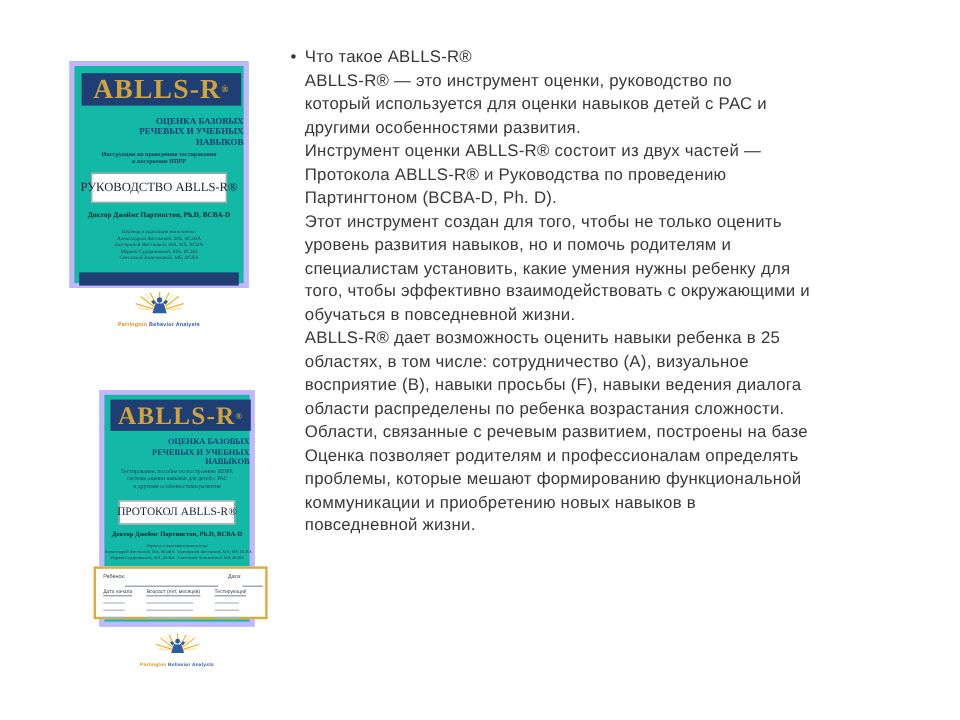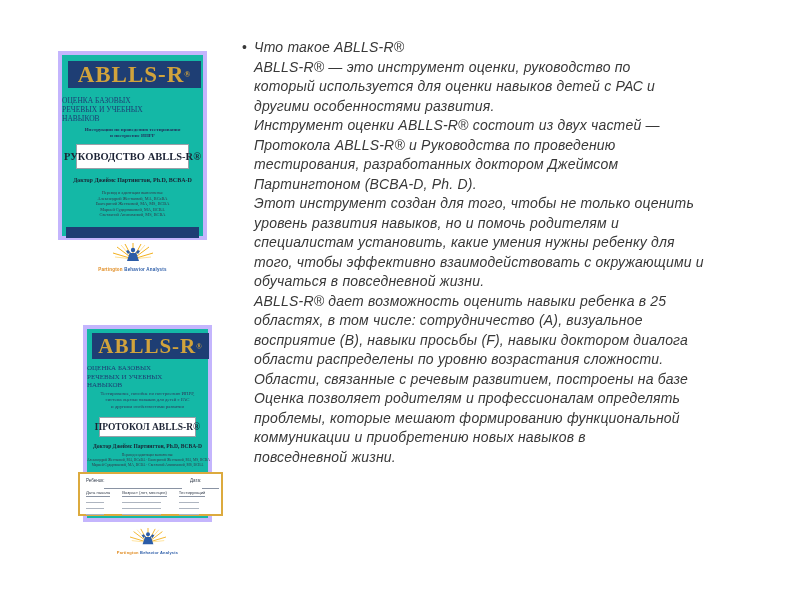--- a/index.html
+++ b/index.html
@@ -16,27 +16,27 @@
     position: absolute; left: 0; top: 0; width: 100%; height: 100%;
     border: 4px solid #c4b5fd; background: #14b8a6;
     font-family: "Liberation Serif", serif;
   }
   .banner {
     position: absolute; background: #1e3e74; color: #d1a33c;
     display: flex; align-items: center; justify-content: center;
     font-family: "Liberation Serif", serif; font-weight: bold;
   }
   .banner .reg { font-size: 0.35em; vertical-align: top; line-height: 1; margin-top: 2px; }
-  .cov-subtitle { position: absolute; width: 100%; text-align: left; color: #1e3e74; font-weight: normal; }
+  .cov-subtitle { position: absolute; width: 100%; text-align: right; color: #1e3e74; font-weight: bold; }
   .cov-subtitle div { white-space: nowrap; }
   .cov-instr { position: absolute; width: 100%; text-align: center; color: #22355e; font-weight: bold; }
   .cov-box {
     position: absolute; border: 1px solid #9aa0a8; background: #fff;
     display: flex; align-items: center; justify-content: center;
-    color: #1b2233; font-weight: bold; font-family: "Liberation Serif", serif;
+    color: #1b2233; font-weight: normal; font-family: "Liberation Serif", serif;
     white-space: nowrap;
   }
   .cov-author { position: absolute; width: 100%; text-align: center; color: #1b2233; font-weight: bold; }
   .cov-credits { position: absolute; width: 100%; text-align: center; color: #33394a; }
   .cov-credits div { white-space: nowrap; }
   .navy-bar { position: absolute; background: #1e3e74; }
 
   
   .logo-wrap { position: absolute; width: 100%; text-align: center; }
   .logo-text { font-size: 4.5px; font-weight: bold; letter-spacing: 0.2px; }
@@ -56,21 +56,21 @@
   .form-col .hdr { border-bottom: 0.5px solid #8a93a3; padding-bottom: 1px; margin-right: 12px; white-space: nowrap; overflow: hidden; }
   .blank-line { border-bottom: 0.5px solid #aeb5c0; height: 6px; margin-right: 18px; }
 
   
   .main-text {
     position: absolute; left: 240px; top: 38px; width: 545px;
     color: #383838; font-size: 14px; line-height: 19.5px; letter-spacing: 0.2px;
   }
   .bullet-glyph { position: absolute; left: 2px; top: 0; }
   .lines-wrap { margin-left: 14px; }
-  .lines-wrap div { white-space: nowrap; font-style: italic; }
+  .lines-wrap div { white-space: nowrap; }
 </style>
 </head>
 <body>
 
 <div class="cover" style="left:58px; top:51px; width:149px; height:220px;">
   <div class="cover-frame" style="height:189px;">
     <div class="banner" style="left:6px; top:6px; width:133px; height:27px; font-size:23px; letter-spacing:1px;">
       <span>ABLLS-R</span>
         <span class="reg">®</span>
     </div>
@@ -207,30 +207,29 @@
 
 <div class="main-text">
   <span class="bullet-glyph">•</span>
   <div class="lines-wrap">
       <div>Что такое ABLLS-R®</div>
       <div>ABLLS-R® — это инструмент оценки, руководство по</div>
       <div>который используется для оценки навыков детей с РАС и</div>
       <div>другими особенностями развития.</div>
       <div>Инструмент оценки ABLLS-R® состоит из двух частей —</div>
       <div>Протокола ABLLS-R® и Руководства по проведению</div>
-      <div>тестирования, разработанных доктором Джеймсом</div>
       <div>Партингтоном (BCBA-D, Ph. D).</div>
       <div>Этот инструмент создан для того, чтобы не только оценить</div>
       <div>уровень развития навыков, но и помочь родителям и</div>
       <div>специалистам установить, какие умения нужны ребенку для</div>
       <div>того, чтобы эффективно взаимодействовать с окружающими и</div>
       <div>обучаться в повседневной жизни.</div>
       <div>ABLLS-R® дает возможность оценить навыки ребенка в 25</div>
       <div>областях, в том числе: сотрудничество (A), визуальное</div>
-      <div>восприятие (B), навыки просьбы (F), навыки доктором диалога</div>
-      <div>области распределены по уровню возрастания сложности.</div>
+      <div>восприятие (B), навыки просьбы (F), навыки ведения диалога</div>
+      <div>области распределены по ребенка возрастания сложности.</div>
       <div>Области, связанные с речевым развитием, построены на базе</div>
       <div>Оценка позволяет родителям и профессионалам определять</div>
       <div>проблемы, которые мешают формированию функциональной</div>
       <div>коммуникации и приобретению новых навыков в</div>
       <div>повседневной жизни.</div>
     </div>
 </div>
 
 </body></html>

